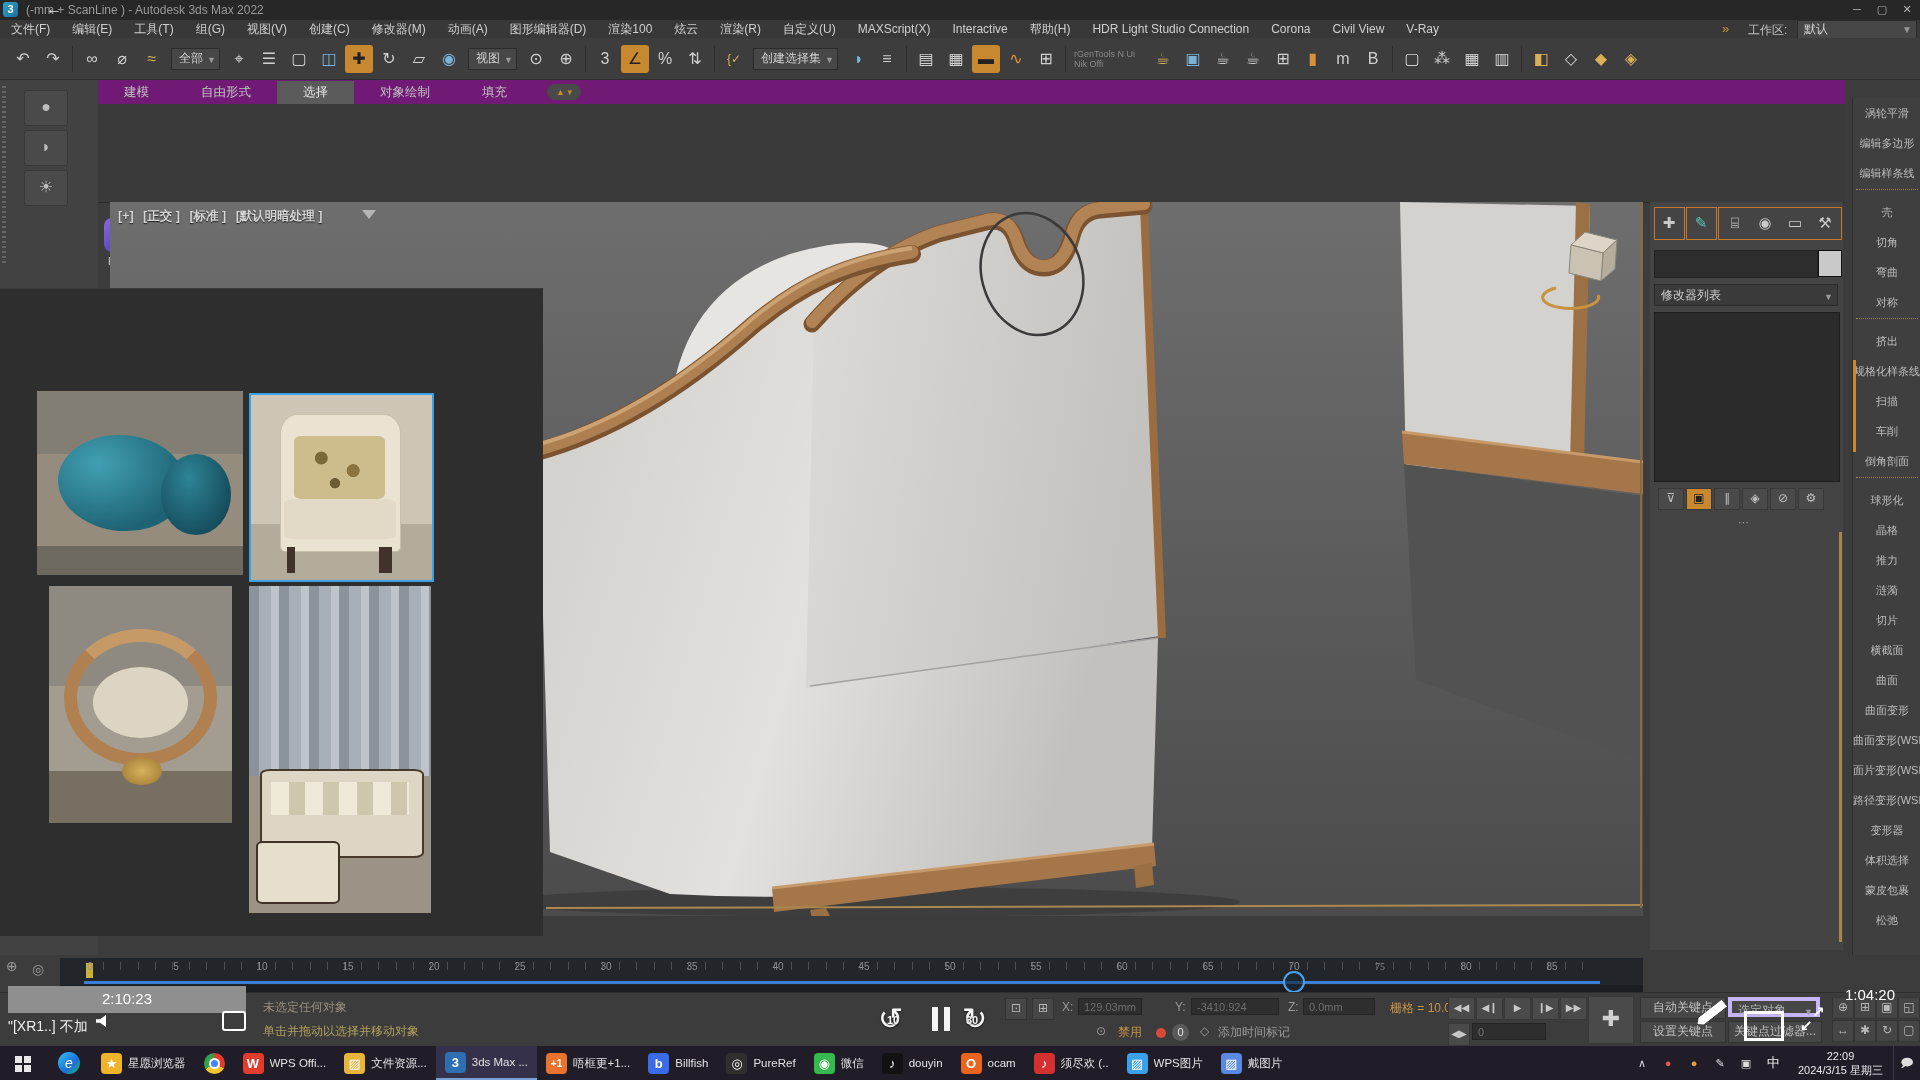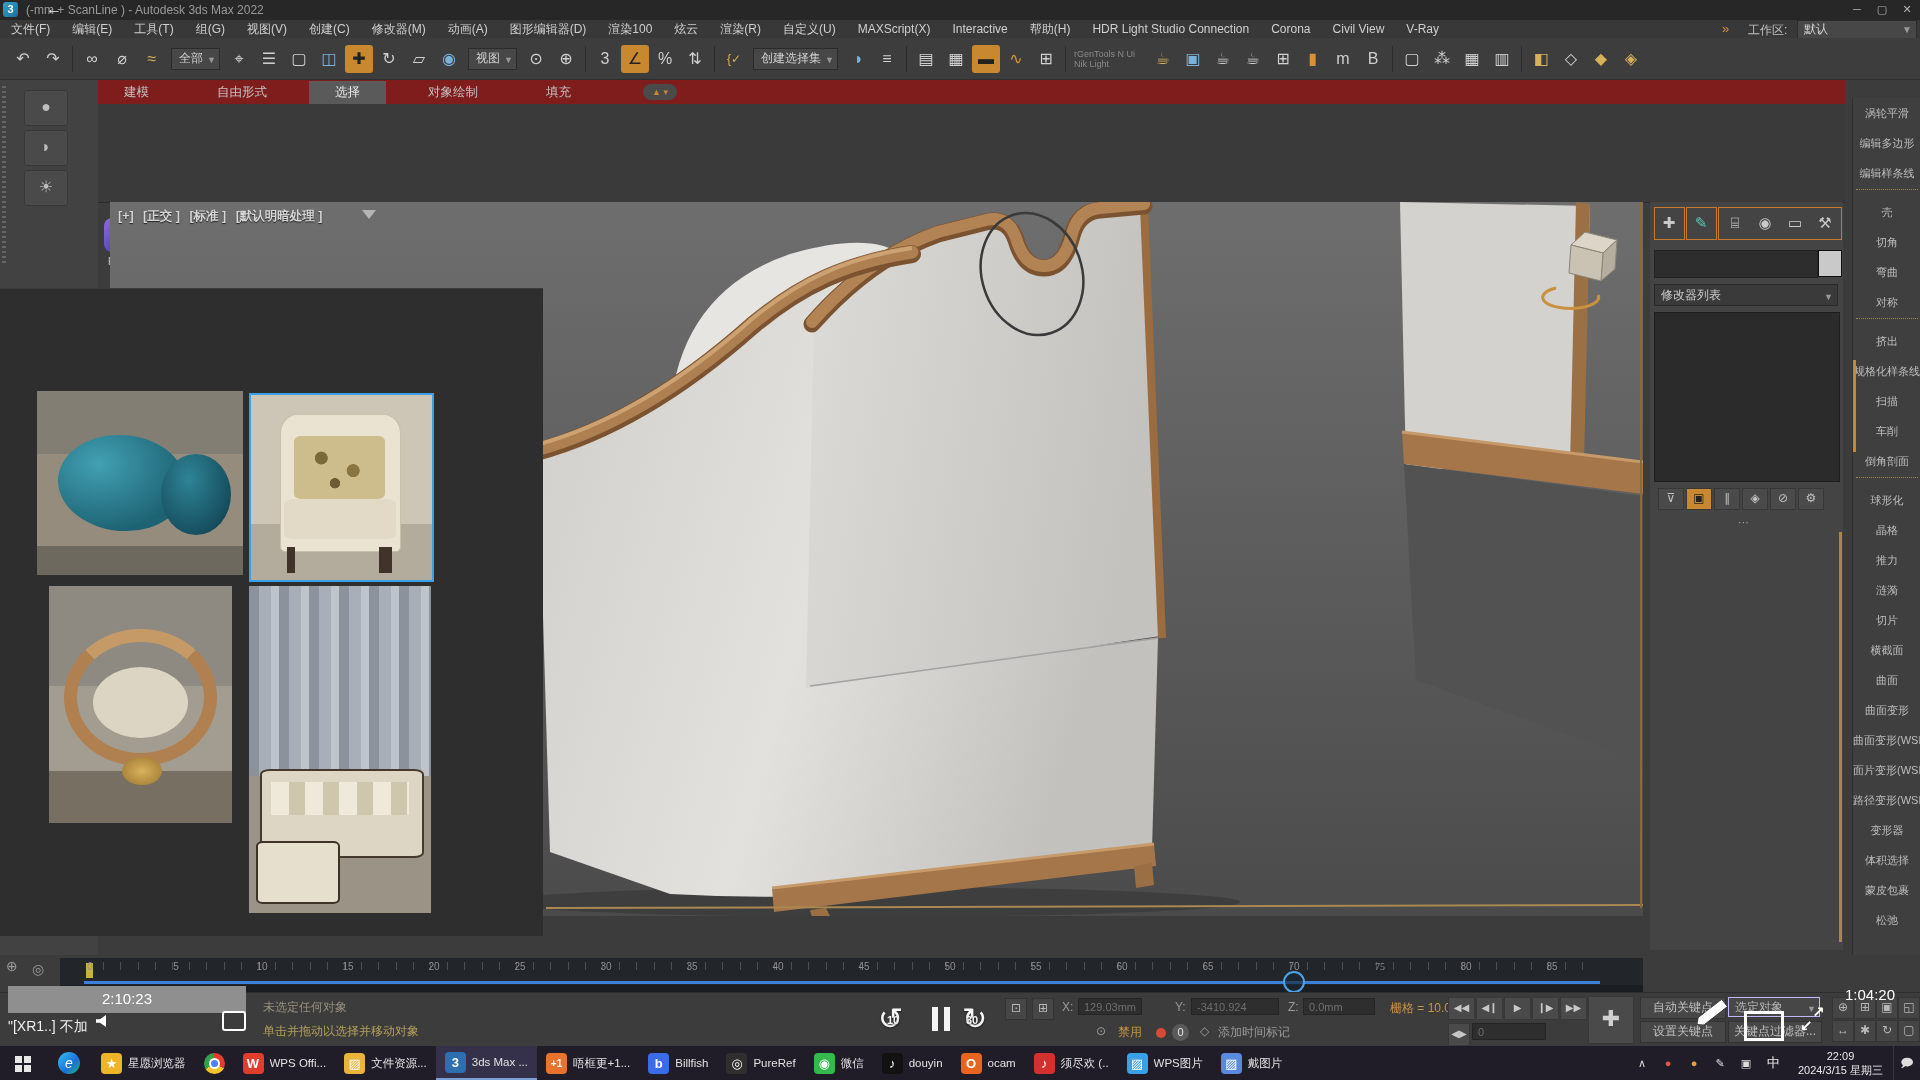--- a/index.html
+++ b/index.html
@@ -31,22 +31,22 @@
   .ti{width:28px;height:28px;margin:0 1px;border-radius:3px;color:#cfcfcf;font-size:16px;
     text-align:center;line-height:28px;flex:none;}
   .ti.hot{background:#c7882f;color:#222;}
   .sep{width:1px;height:26px;background:#2c2c2c;margin:0 4px;flex:none;}
   .tdd{height:20px;background:#474747;border:1px solid #2b2b2b;color:#d0d0d0;font-size:12px;
     line-height:19px;padding:0 16px 0 7px;position:relative;margin:0 4px;flex:none;white-space:nowrap;}
   .tdd i{position:absolute;right:3px;top:2px;font-style:normal;font-size:9px;color:#999;}
   #plugin-label{color:#8a8a8a;font-size:9px;width:70px;line-height:10px;flex:none;margin:0 4px;}
   .ti.c-gold{color:#d8b05a;} .ti.c-blue{color:#7ab2d8;} .ti.c-orange{color:#d8913a;}
   
-  #ribbon-tabs{left:98px;top:80px;width:1747px;height:24px;background:#7f1d1d;display:flex;
-    align-items:center;font-size:12.5px;color:#c3c3c3;gap:16px;}
+  #ribbon-tabs{left:98px;top:80px;width:1747px;height:24px;background:#701a75;display:flex;
+    align-items:center;font-size:12.5px;color:#c3c3c3;}
   .rtab{padding:3px 26px;cursor:default;white-space:nowrap;}
   .rtab.active{background:#5a5a5a;color:#e8e8e8;}
   #ribbon-min{width:34px;height:16px;background:#4a4a4a;border-radius:8px;color:#c7882f;
     font-size:9px;text-align:center;line-height:16px;margin-left:14px;}
   #ribbon-body{left:98px;top:104px;width:1747px;height:98px;background:#3a3a3a;border-bottom:1px solid #2b2b2b;}
   
   #left-dock{left:0;top:80px;width:98px;height:875px;background:#424242;}
   #dock-handle{position:absolute;left:2px;top:6px;width:4px;height:180px;
     background:repeating-linear-gradient(#666 0 2px,transparent 2px 5px);}
   .dock-btn{position:absolute;left:24px;width:42px;height:34px;background:#4a4a4a;border:1px solid #383838;
@@ -151,21 +151,21 @@
   .coordlbl{top:7px;color:#9a9a9a;}
   .coordfld{top:5px;height:17px;background:#2e2e2e;border:1px solid #242424;color:#6f6f6f;
     font-size:11px;line-height:16px;padding:0 5px;box-sizing:border-box;}
   #grid-text{left:1390px;top:7px;color:#c89448;}
   .pbtn{top:4px;width:25px;height:21px;background:#4a4a4a;border:1px solid #383838;color:#c8c8c8;
     font-size:10px;text-align:center;line-height:20px;}
   #keybtn{left:1588px;top:3px;width:44px;height:46px;background:#4a4a4a;border:1px solid #383838;
     color:#cfcfcf;font-size:22px;text-align:center;line-height:44px;}
   .akbtn{width:84px;height:20px;background:#474747;border:1px solid #333;color:#c0c0c0;font-size:12px;
     text-align:center;line-height:19px;}
-  .akdd{width:92px;height:20px;background:#474747;border:1px solid #c4b5fd;color:#b5b5b5;font-size:12px;
+  .akdd{width:92px;height:20px;background:#474747;border:4px solid #c4b5fd;color:#b5b5b5;font-size:12px;
     line-height:19px;padding-left:6px;position:absolute;box-sizing:border-box;}
   .akdd i{position:absolute;right:3px;top:2px;font-style:normal;font-size:9px;color:#999;}
   .navico{width:20px;height:20px;background:#454545;border:1px solid #353535;color:#b9b9b9;
     font-size:12px;text-align:center;line-height:19px;}
   #disable-label{color:#c89448;}
   #rec-dot{width:10px;height:10px;border-radius:50%;background:#d84a38;}
   #counter-badge{width:17px;height:17px;border-radius:50%;background:#5a5a5a;color:#e8e8e8;
     font-size:11px;text-align:center;line-height:17px;}
   
   #rec-box{left:8px;top:-7px;width:238px;height:27px;background:#8f8f8f;color:#fff;font-size:15px;
@@ -280,21 +280,21 @@
     <div class="tdd"><span>创建选择集</span><i>▼</i></div>
     <div class="ti ico c-blue" data-glyph="◑"></div>
     <div class="ti ico" data-glyph="≡"></div>
     <div class="sep"></div>
     <div class="ti ico" data-glyph="▤"></div>
     <div class="ti ico" data-glyph="▦"></div>
     <div class="ti ico hot" data-glyph="▬"></div>
     <div class="ti ico c-orange" data-glyph="∿"></div>
     <div class="ti ico" data-glyph="⊞"></div>
     <div class="sep"></div>
-    <div id="plugin-label">rGenTools N Ui Nik Light</div>
+    <div id="plugin-label">rGenTools N Ui Nik Offi</div>
     <div class="ti ico c-gold" data-glyph="☕"></div>
     <div class="ti ico c-blue" data-glyph="▣"></div>
     <div class="ti ico" data-glyph="☕"></div>
     <div class="ti ico" data-glyph="☕"></div>
     <div class="ti ico" data-glyph="⊞"></div>
     <div class="ti ico c-orange" data-glyph="▮"></div>
     <div class="ti ico" data-glyph="m"></div>
     <div class="ti ico" data-glyph="B"></div>
     <div class="sep"></div>
     <div class="ti ico" data-glyph="▢"></div>

